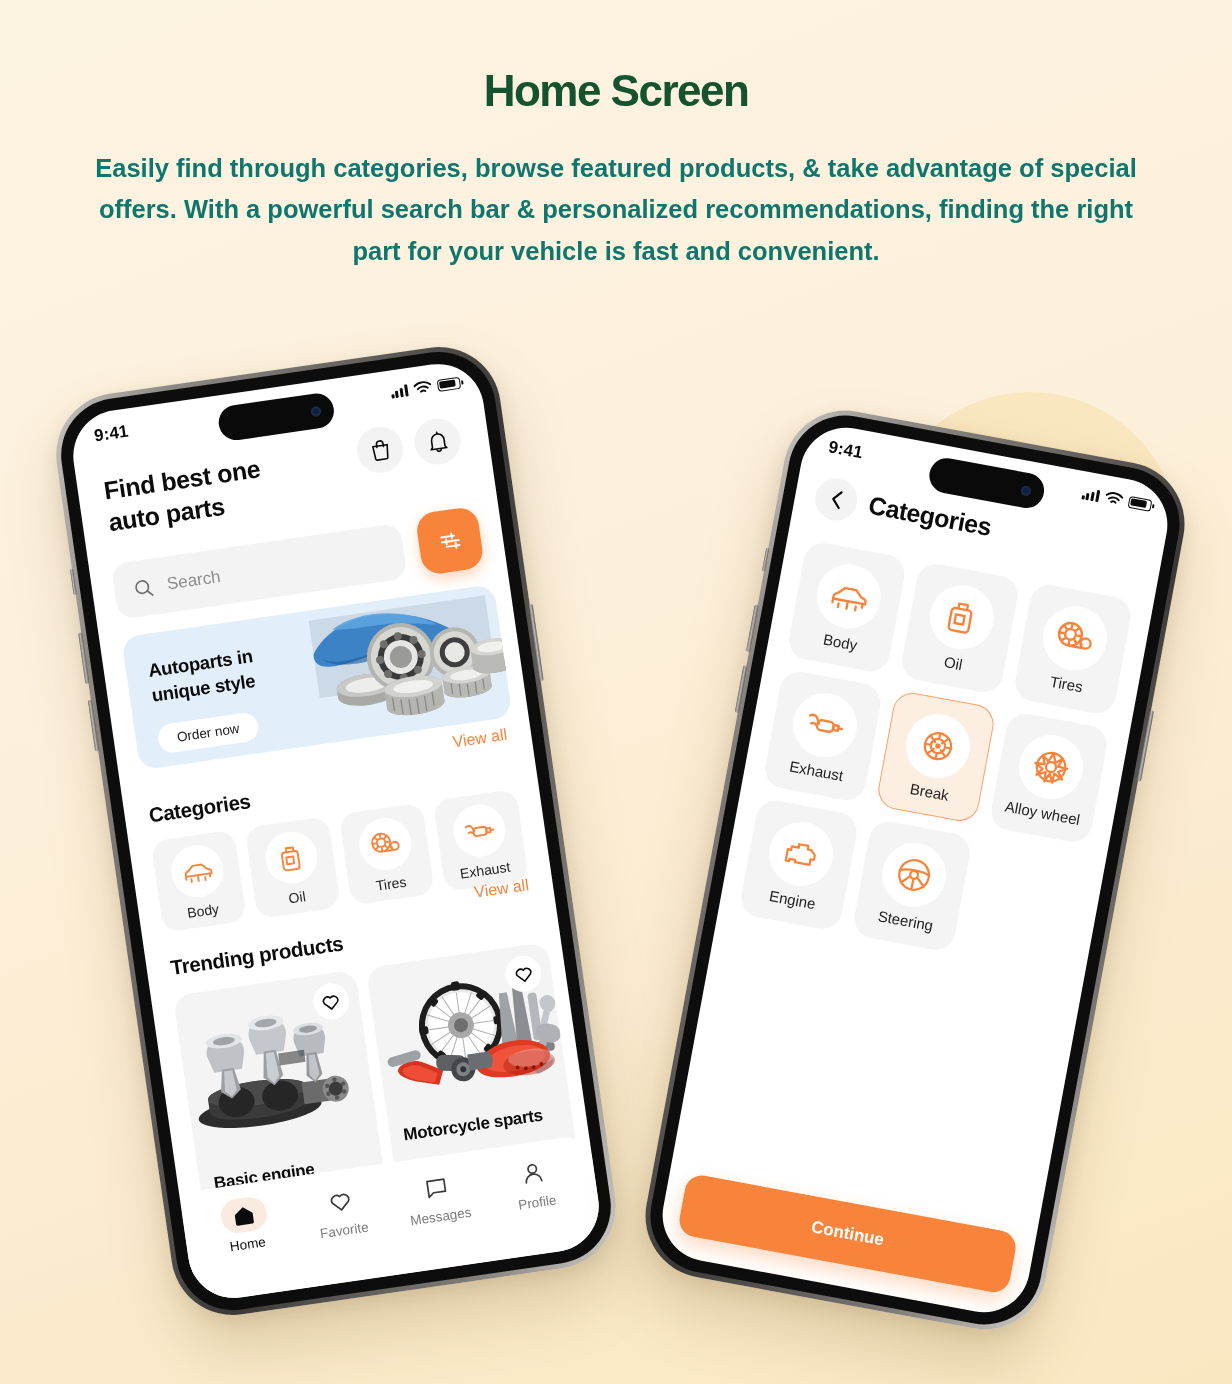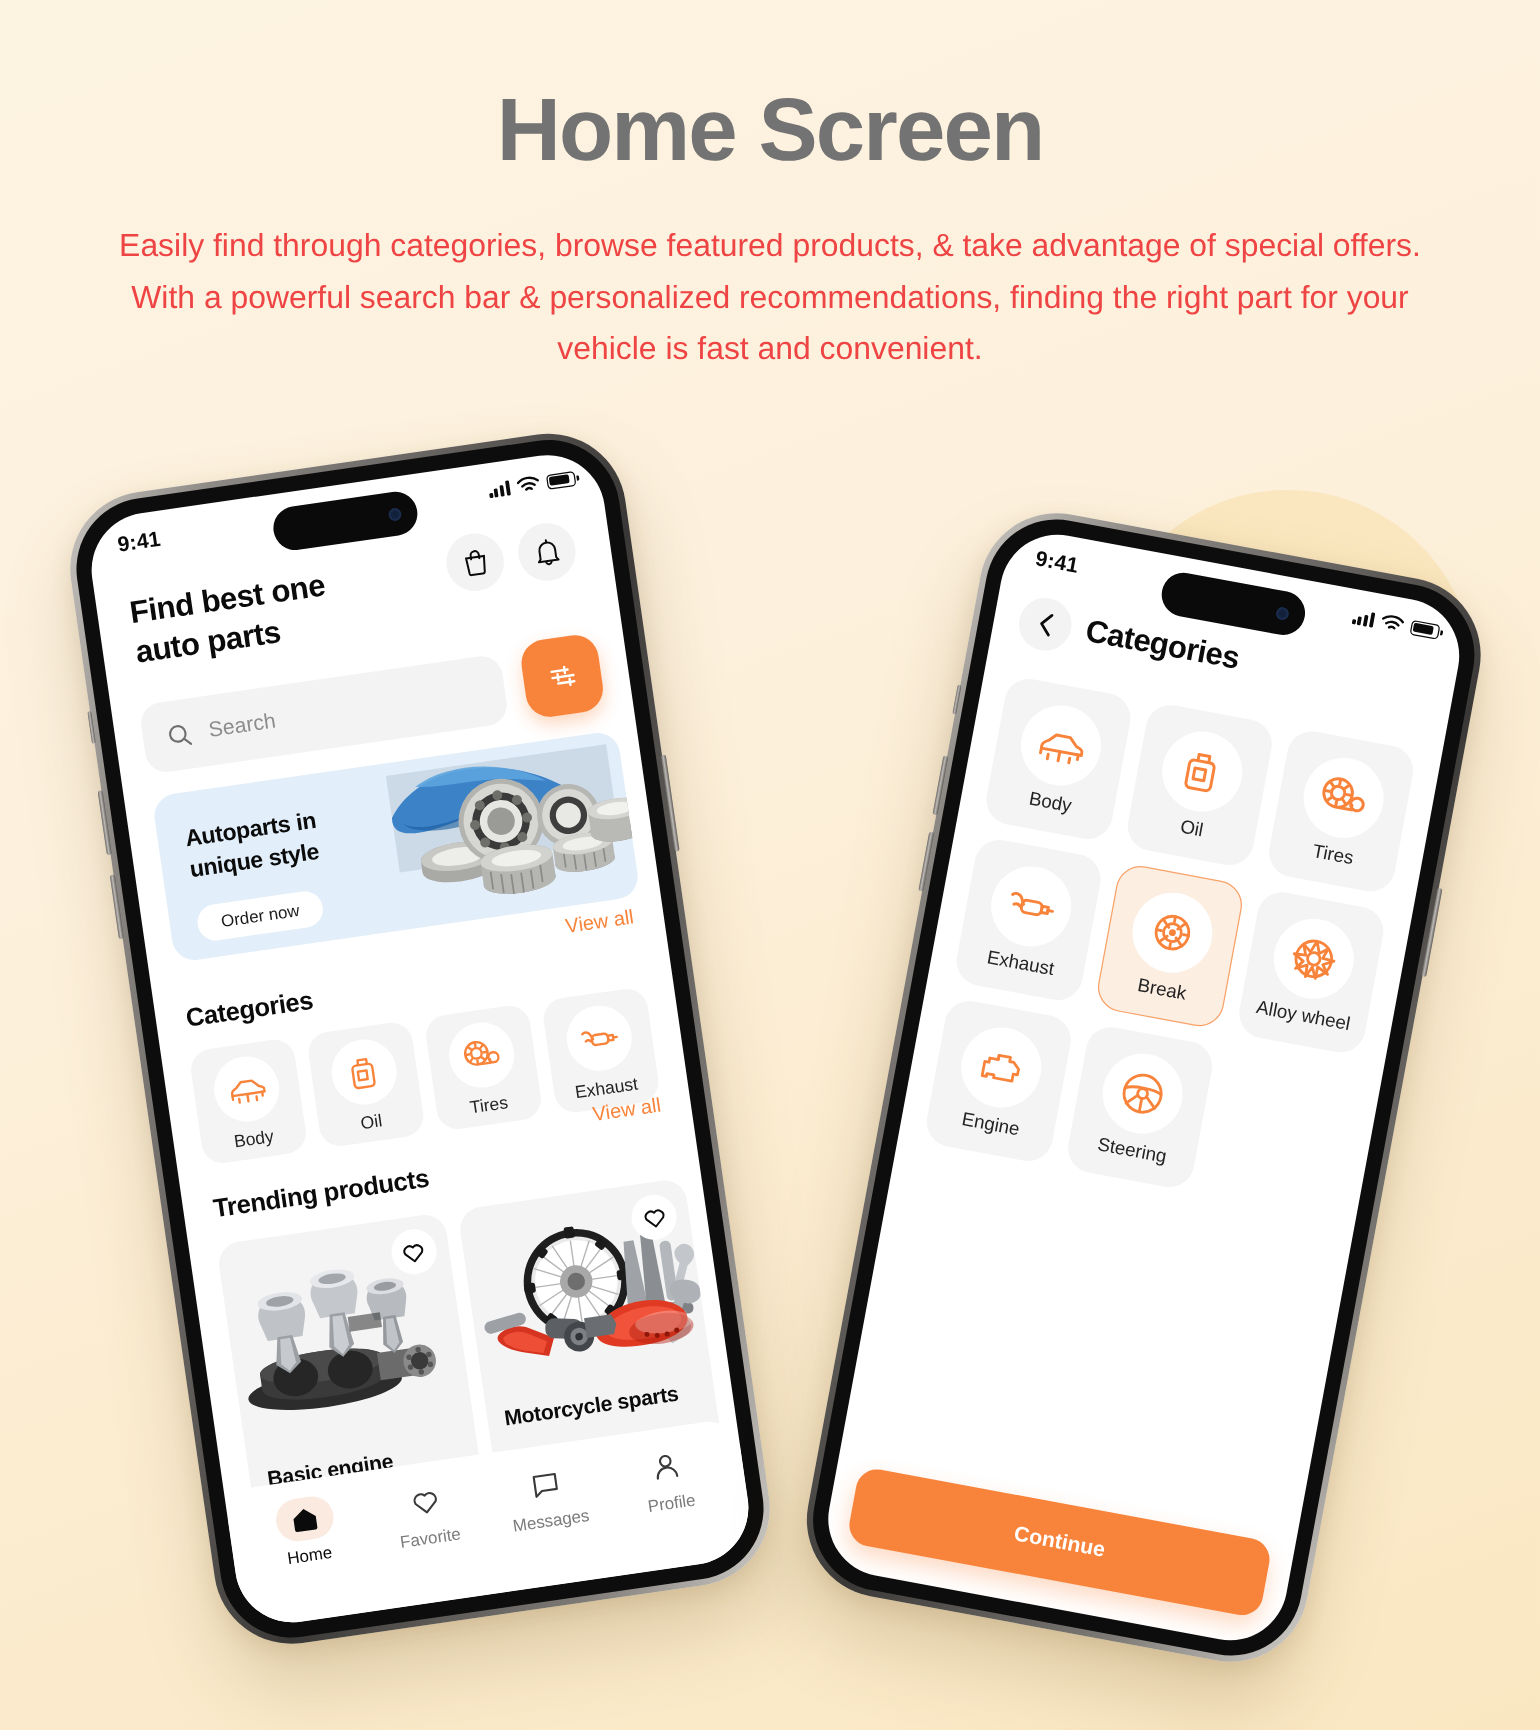--- a/index.html
+++ b/index.html
@@ -12,26 +12,26 @@
 
   
   .deco-circle{
     position:absolute; left:880px; top:392px; width:300px; height:300px;
     border-radius:50%; background:#FAE6BE; opacity:.95;
   }
 
   
   .page-header{ position:absolute; left:0; top:0; width:1232px; text-align:center; }
   .page-title{
-    font-size:71px; font-weight:700; letter-spacing:-1.5px; color:#737373;
+    font-size:44px; font-weight:700; letter-spacing:-1.5px; color:#14532d;
     margin-top:68px; line-height:1.05;
   }
   .page-sub{
     margin:34px auto 0; width:1060px; font-size:25.5px; line-height:1.62;
-    color:#ef4444; font-weight:400;
+    color:#0f766e; font-weight:700;
   }
 
   
   .phone{
     position:absolute; border-radius:62px;
     background:linear-gradient(115deg,#c9c6c2 0%,#8d8a86 14%,#6f6c69 30%,#3a3836 55%,#7e7b77 82%,#d2cfcb 100%);
     padding:5px;
     box-shadow:0 34px 60px rgba(120,90,40,.22), 0 6px 18px rgba(120,90,40,.14);
   }
   .phone-inner{

